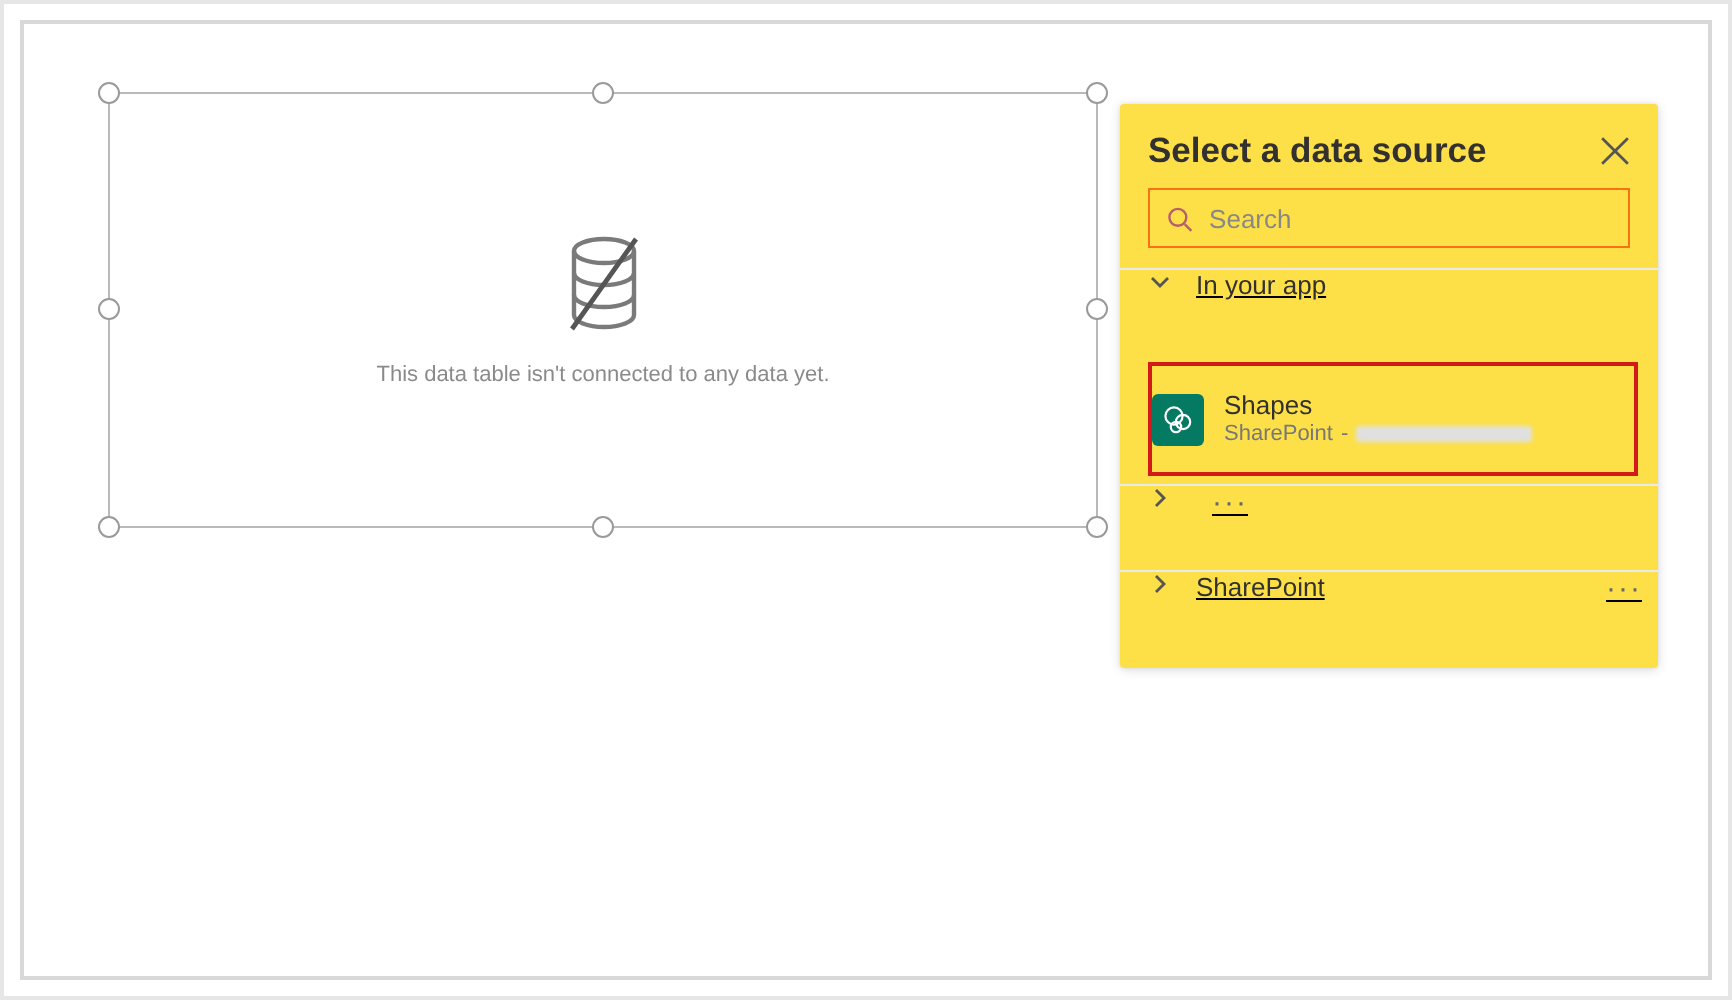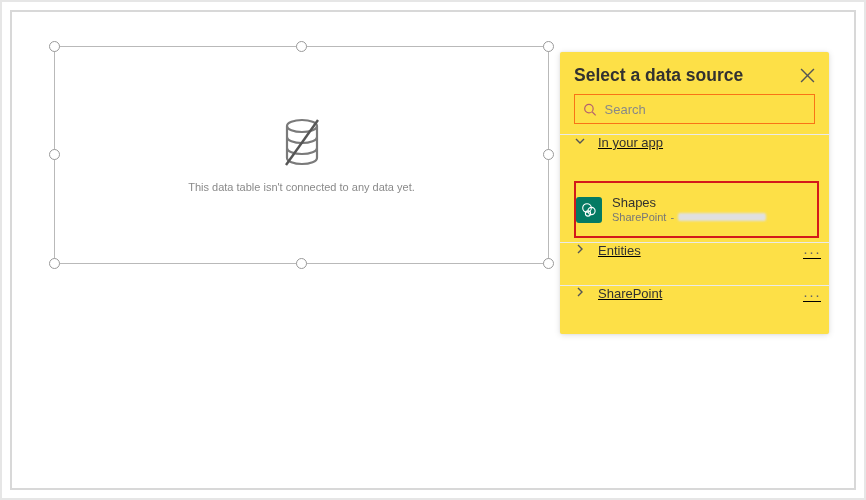--- a/index.html
+++ b/index.html
@@ -255,21 +255,20 @@
       </div>
 
       <div class="divider"></div>
 
       <div class="row">
         <span class="chev">
           <svg width="12" height="12" viewBox="0 0 12 12">
               <polyline points="4,2 8,6 4,10" fill="none" stroke="#555" stroke-width="1.4"></polyline>
             </svg>
         </span>
-        <span class="label">Entities</span>
         <span class="more">···</span>
       </div>
 
       <div class="divider"></div>
 
       <div class="row">
         <span class="chev">
           <svg width="12" height="12" viewBox="0 0 12 12">
               <polyline points="4,2 8,6 4,10" fill="none" stroke="#555" stroke-width="1.4"></polyline>
             </svg>

